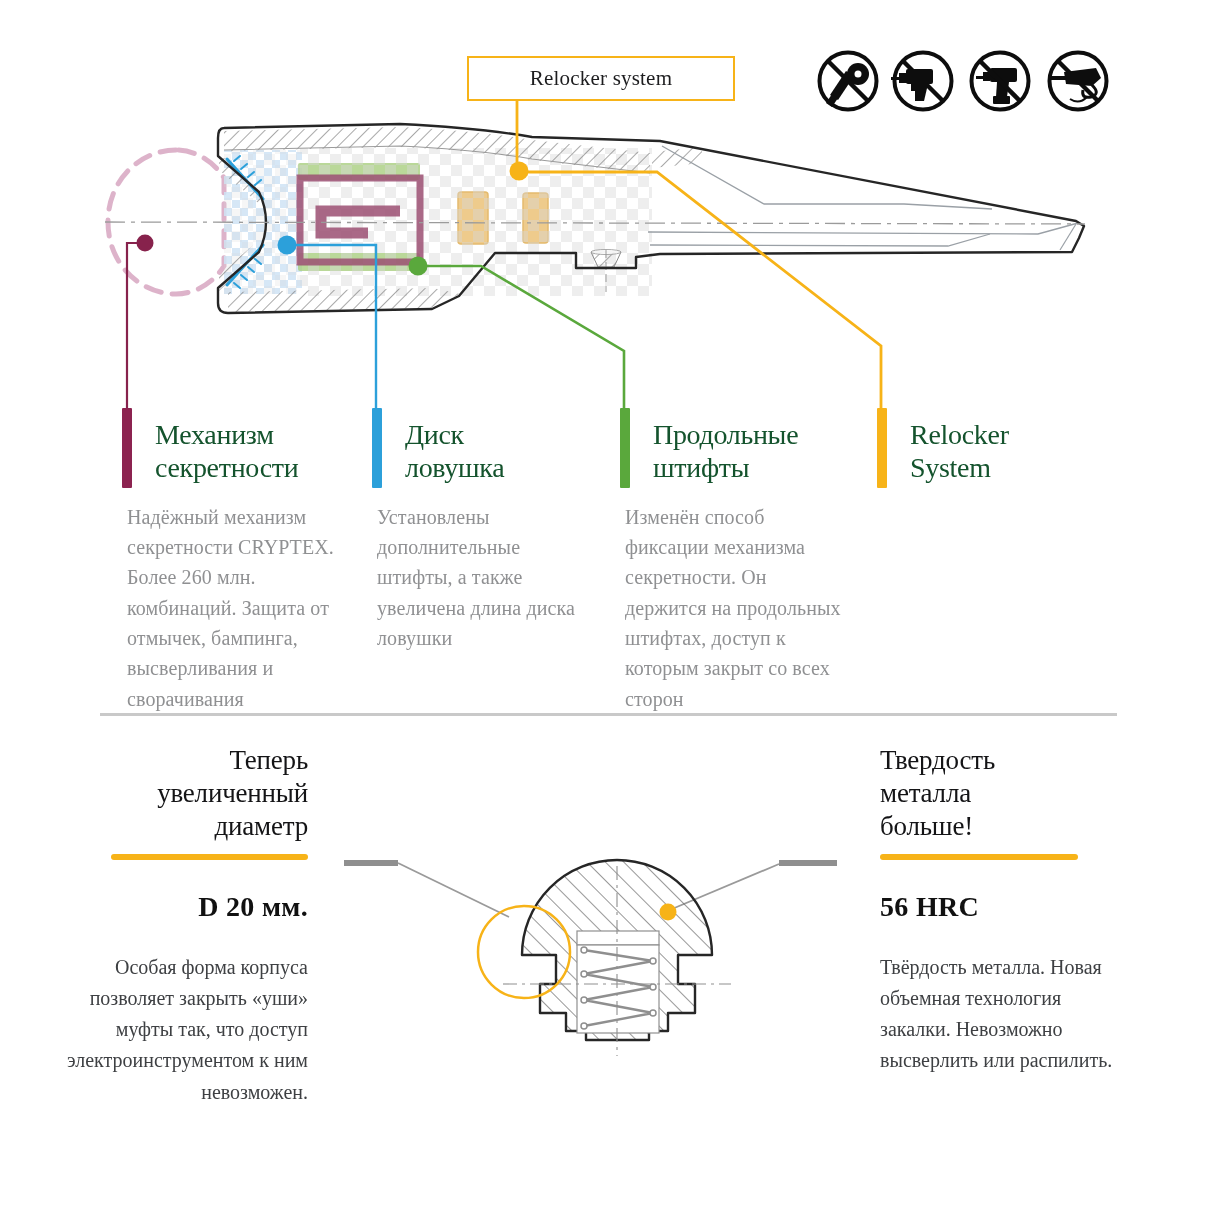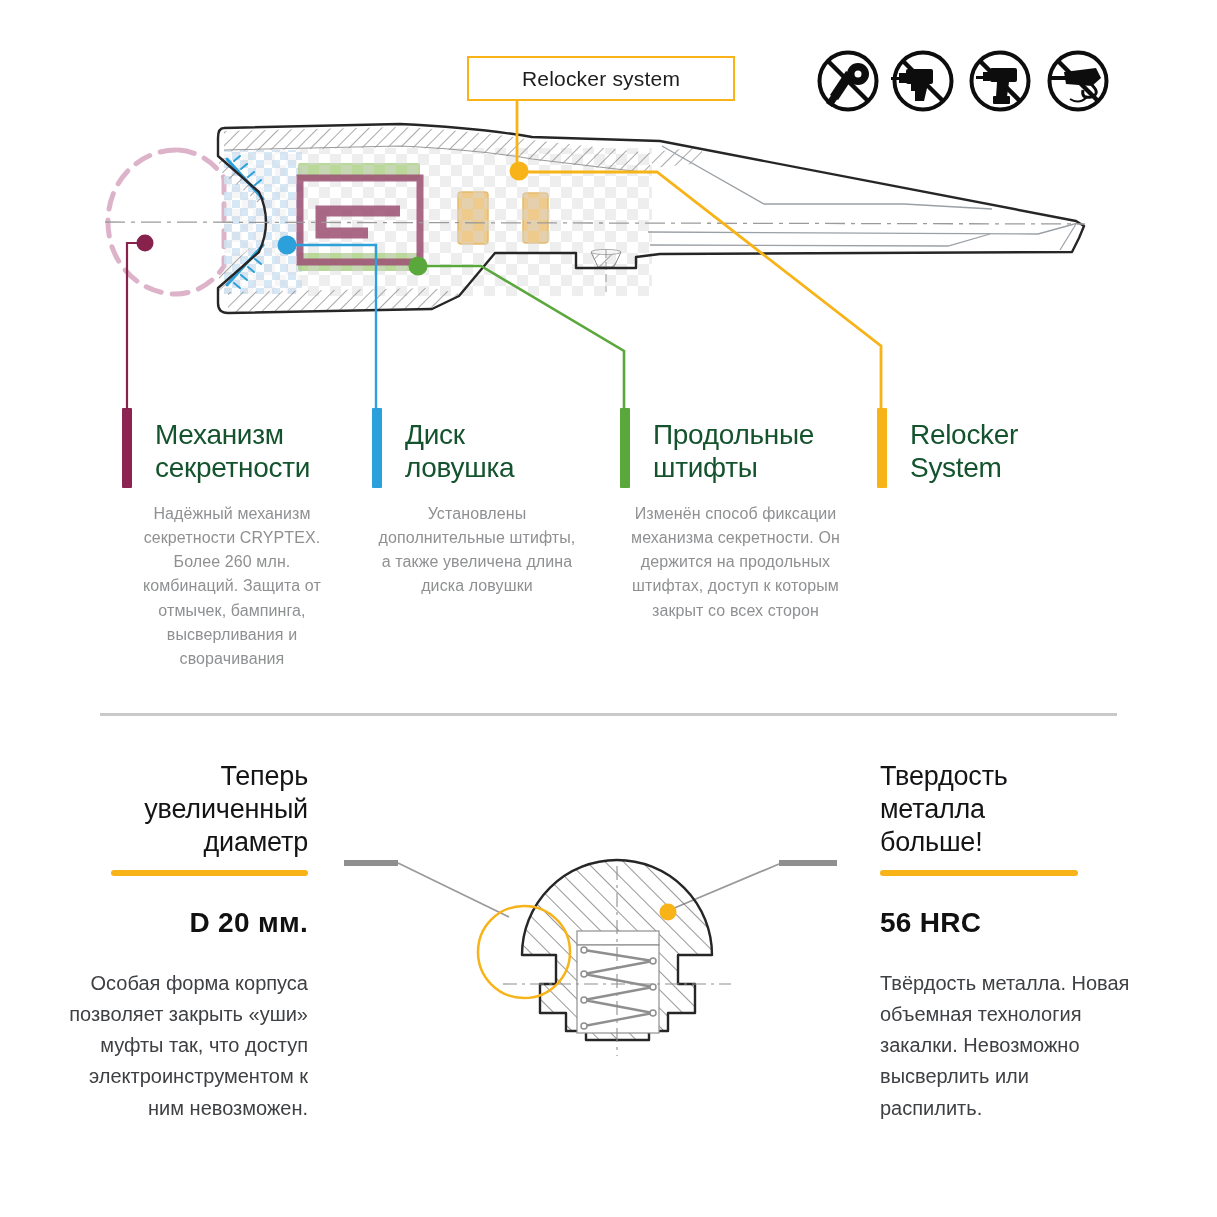--- a/index.html
+++ b/index.html
@@ -1,45 +1,45 @@
 <!DOCTYPE html>
 <html><head>
 <meta charset="utf-8">
 <style>
   html,body{margin:0;padding:0;background:#fff;}
   .stage{
     position:relative;width:1217px;height:1217px;background:#fff;overflow:hidden;
-    font-family:Liberation Sans, sans-serif;color:#1d1d1f;
+    font-family:Liberation Serif, serif;color:#1d1d1f;
   }
   .art{position:absolute;left:0;top:0;width:1217px;height:1217px;pointer-events:none;}
 
   .relocker-box{
     position:absolute;left:467px;top:56px;width:268px;height:45px;
     border:2px solid #F7B318;box-sizing:border-box;background:#fff;
     display:flex;align-items:center;justify-content:center;
     font-size:21px;color:#1d1d1f;letter-spacing:0.2px;
   }
 
   .feature{position:absolute;top:408px;}
   .feature .bar{position:absolute;left:0;top:0;width:10px;height:80px;border-radius:1px;}
   .feature-title{
     margin:0 0 0 33px;padding-top:11px;font-size:28px;line-height:1.17;
     font-weight:400;color:#14532d;white-space:pre-line;letter-spacing:-0.3px;
   }
   .feature-body{
-    margin:17px 0 0 5px;font-size:16px;line-height:1.52;color:#8F9092;letter-spacing:0.1px;text-align:center;
+    margin:17px 0 0 5px;font-size:20px;line-height:1.52;color:#8F9092;letter-spacing:0.1px;
   }
   .f1{left:122px;width:215px;}
   .f2{left:372px;width:205px;}
   .f3{left:620px;width:226px;}
   .f4{left:877px;width:228px;}
 
   .divider{position:absolute;left:100px;top:713px;width:1017px;height:3px;background:#C9C9C9;}
 
-  .spec{position:absolute;top:760px;}
+  .spec{position:absolute;top:744px;}
   .spec-title{
     margin:0;font-size:27px;line-height:1.22;font-weight:400;color:#141416;
     white-space:pre-line;letter-spacing:-0.2px;
   }
   .spec-underline{height:6px;border-radius:3px;margin-top:11px;}
   .spec-value{margin-top:31px;font-size:28px;font-weight:700;color:#111;letter-spacing:0.3px;}
   .spec-body{margin-top:29px;font-size:20px;line-height:1.56;color:#3E4043;}
   .spec-left{left:60px;width:248px;text-align:right;}
   .spec-left .spec-underline{margin-left:auto;width:197px;}
   .spec-right{left:880px;width:250px;text-align:left;}

